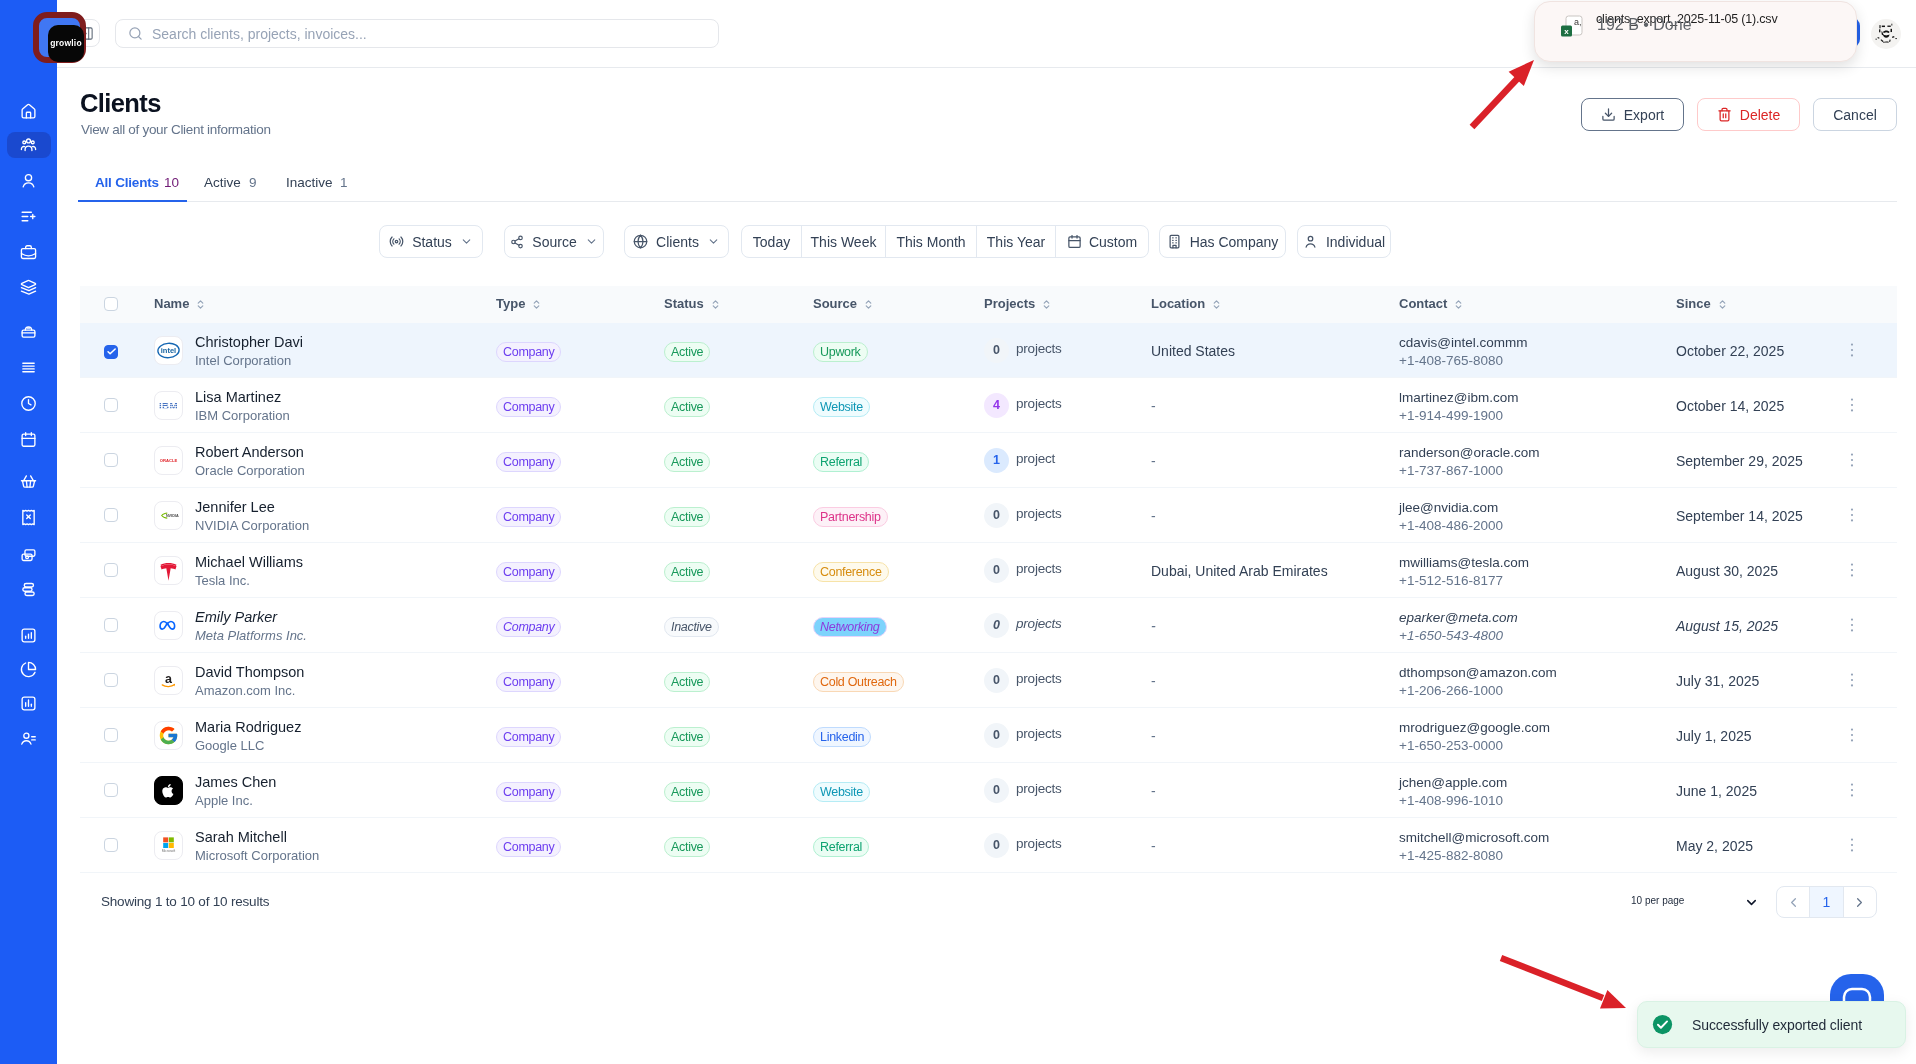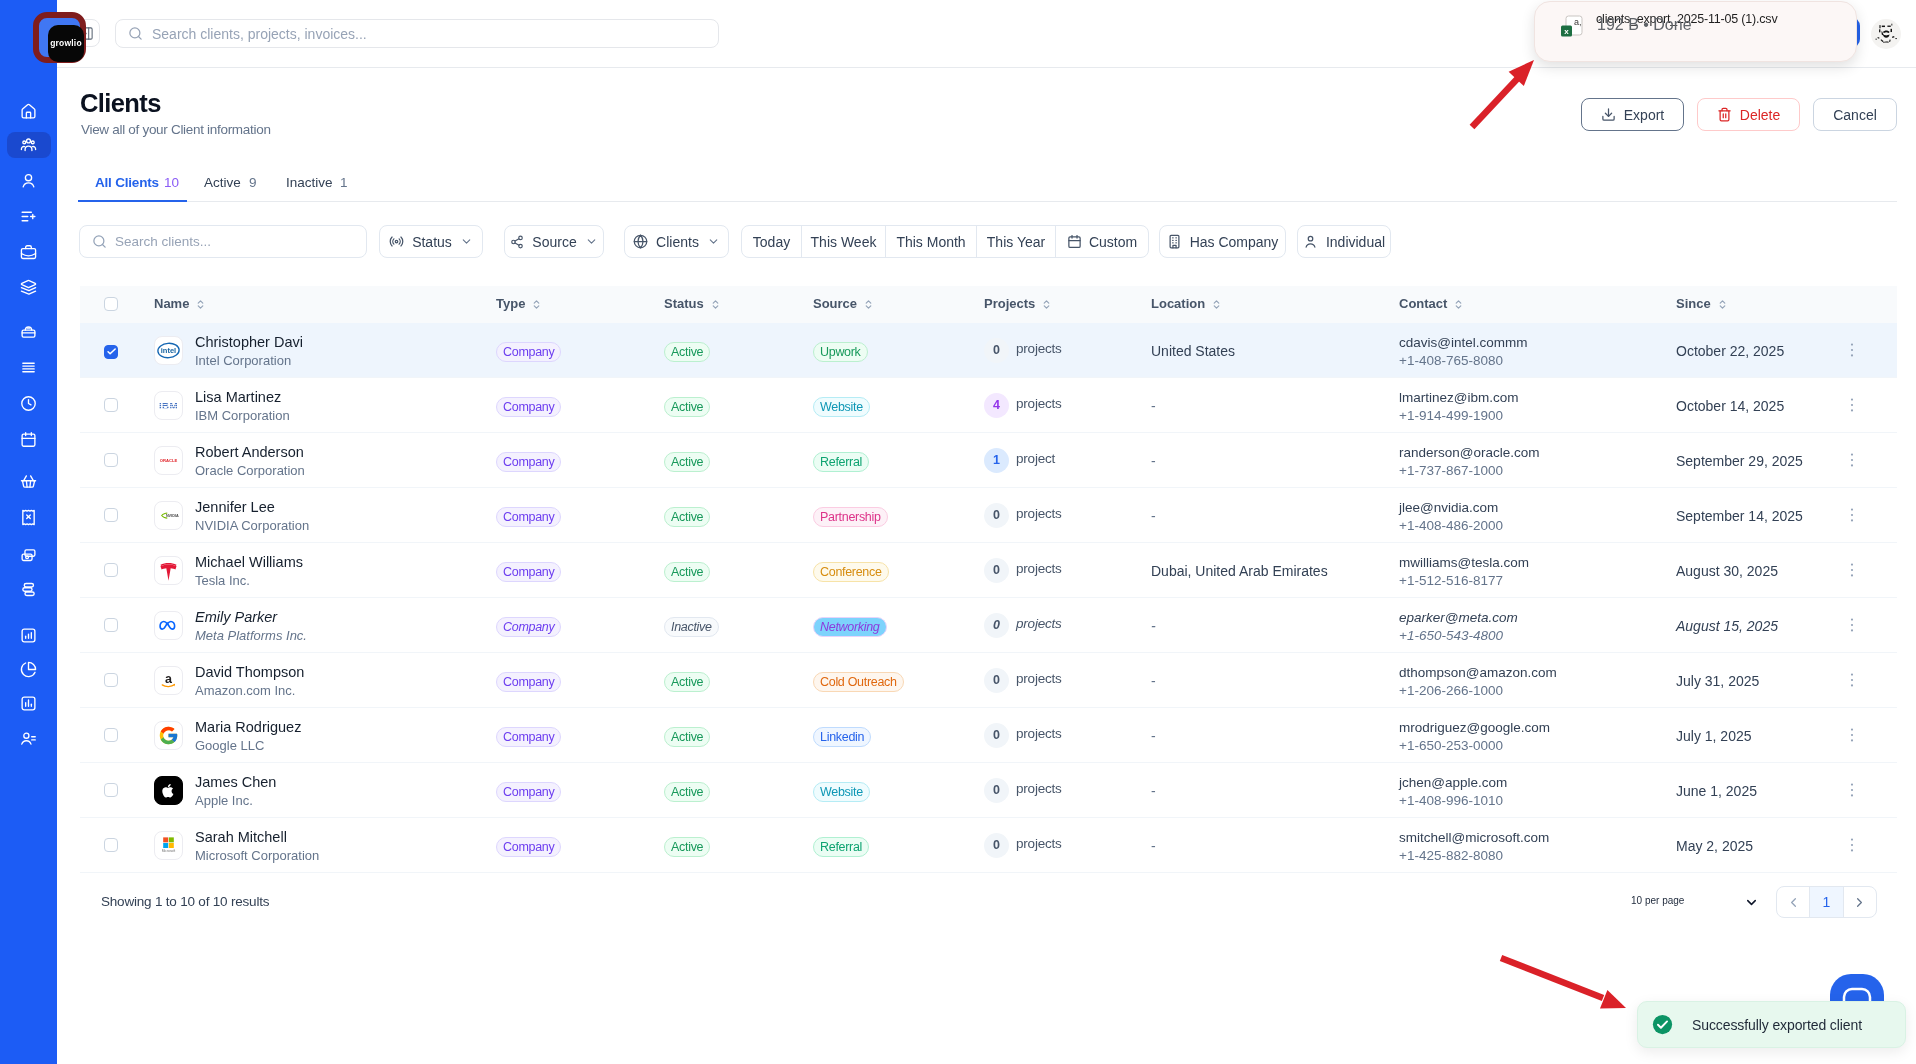--- a/index.html
+++ b/index.html
@@ -229,37 +229,30 @@
         <line x1="14" x2="14" y1="11" y2="17"></line>
       </svg>
       <span>Delete</span>
     </div>
   <div class="topbtn" style="left:1813px;width:84px;border:1px solid #cbd5e1;color:#334155">
       <span>Cancel</span>
     </div>
 
   <div id="tabs">
     <span style="position:absolute;left:15px;color:#2563eb;font-weight:bold;letter-spacing:-0.2px">All Clients</span>
-    <span style="position:absolute;left:84px;color:#8b5cf6;font-weight:500">10</span>
+    <span style="position:absolute;left:84px;color:#701a75;font-weight:500">10</span>
     <span style="position:absolute;left:124px;font-weight:500">Active</span>
     <span style="position:absolute;left:169px;color:#64748b;font-weight:500">9</span>
     <span style="position:absolute;left:206px;font-weight:500">Inactive</span>
     <span style="position:absolute;left:260px;color:#64748b;font-weight:500">1</span>
   </div>
   <div id="tabline"></div>
   <div id="tabu"></div>
 
   <div id="filters">
-      <div class="fsearch">
-        <svg width="15" height="15" viewBox="0 0 24 24" fill="none" stroke="#94a3b8" stroke-width="2" stroke-linecap="round" stroke-linejoin="round">
-          <circle cx="11" cy="11" r="8"></circle>
-          <path d="m21 21-4.3-4.3"></path>
-        </svg>
-        <span>Search clients...</span>
-      </div>
       <div class="fb" style="left:300px;width:104px">
         <svg width="15" height="15" viewBox="0 0 24 24" fill="none" stroke="#475569" stroke-width="2" stroke-linecap="round" stroke-linejoin="round">
           <path d="M4.9 19.1C1 15.2 1 8.8 4.9 4.9"></path>
           <path d="M7.8 16.2c-2.3-2.3-2.3-6.1 0-8.5"></path>
           <circle cx="12" cy="12" r="2"></circle>
           <path d="M16.2 7.8c2.3 2.3 2.3 6.1 0 8.5"></path>
           <path d="M19.1 4.9C23 8.8 23 15.2 19.1 19.1"></path>
         </svg>
         <span>Status</span>
         <svg width="13" height="13" viewBox="0 0 24 24" fill="none" stroke="#64748b" stroke-width="2" stroke-linecap="round" stroke-linejoin="round">

